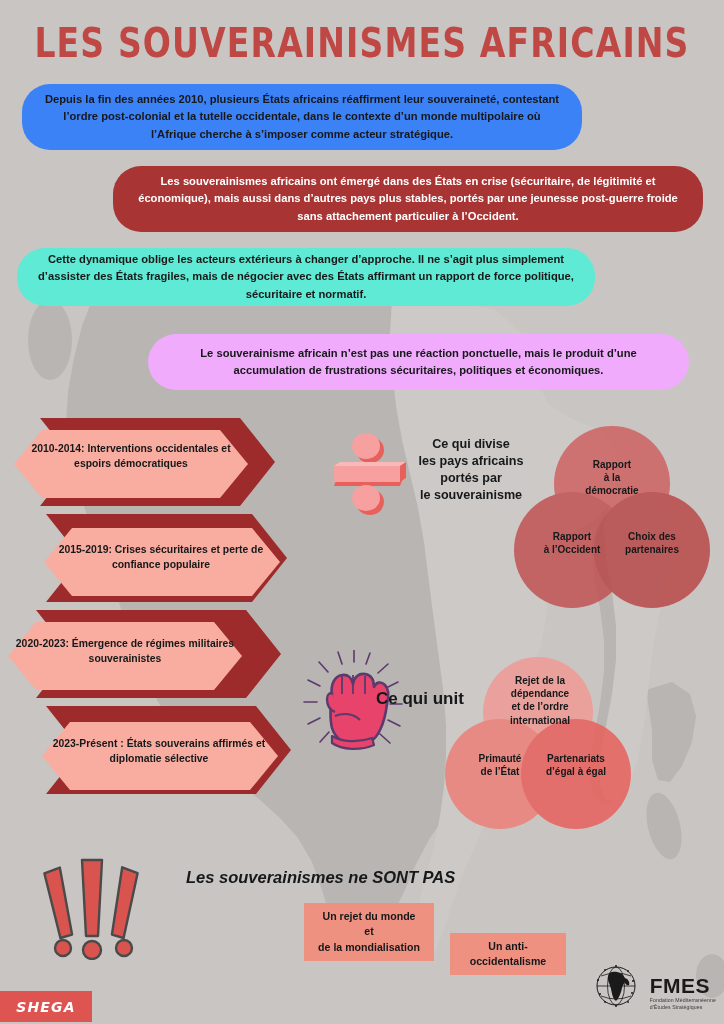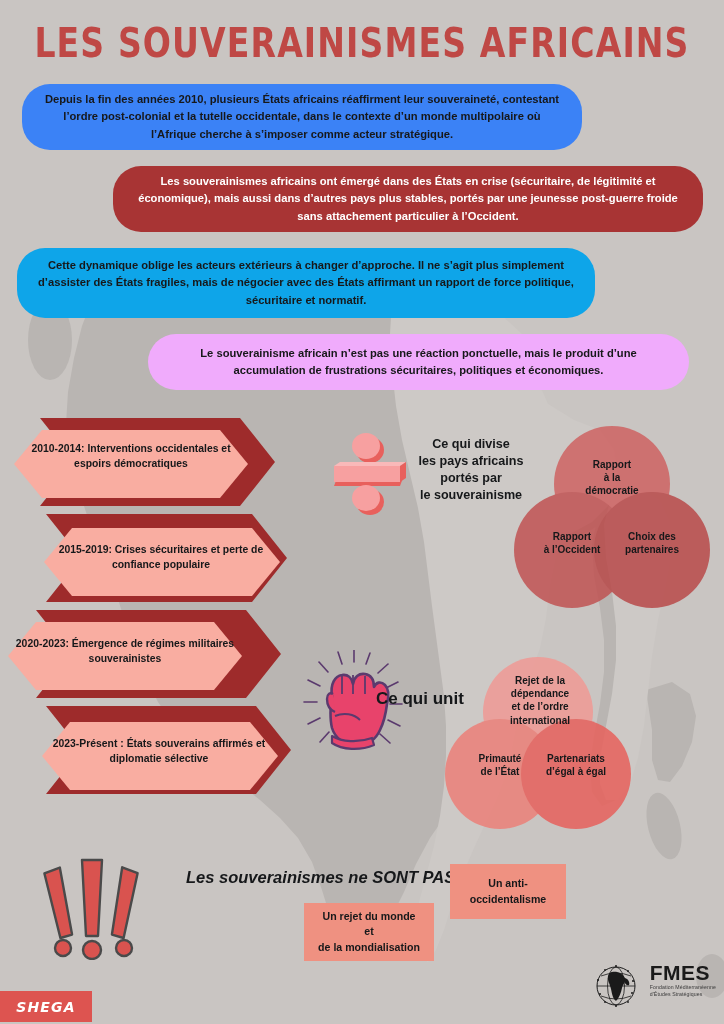--- a/index.html
+++ b/index.html
@@ -112,21 +112,21 @@
     background: #dd5450;
     color: #ffffff;
     display: flex; align-items: center; justify-content: center;
     font-family: "DejaVu Sans", sans-serif;
     font-size: 14px; font-weight: 700; font-style: italic;
     letter-spacing: 1.2px;
     z-index: 7;
   }
 
   
-  #fmes { position: absolute; right: 8px; top: 962px; z-index: 7; display: flex; align-items: flex-start; gap: 10px; }
+  #fmes { position: absolute; right: 8px; top: 962px; z-index: 7; display: flex; align-items: flex-end; gap: 10px; }
   #fmes-text { display: flex; flex-direction: column; line-height: 1; }
   #fmes-name { font-size: 21px; font-weight: 700; color: #1a1a1a; letter-spacing: 0.5px; }
   #fmes-sub1, #fmes-sub2 { font-size: 5.2px; color: #3a3a3a; letter-spacing: 0.1px; margin-top: 2px; }
 </style>
 </head>
 <body>
 
 <div id="poster">
 
   <div id="map-layer">
@@ -183,21 +183,21 @@
   <h1 id="title">LES SOUVERAINISMES AFRICAINS</h1>
 
   <div class="pill" style="left:22px; top:84px; width:560px; height:66px; background:#3b82f6;">
     <span>Depuis la fin des années 2010, plusieurs États africains réaffirment leur souveraineté, contestant l’ordre post-colonial et la tutelle occidentale,  dans le contexte d’un monde multipolaire où l’Afrique cherche à s’imposer comme acteur stratégique.</span>
   </div>
 
   <div class="pill dark" style="left:113px; top:166px; width:590px; height:66px; background:#a83434;">
     <span>Les souverainismes africains ont émergé dans des États en crise (sécuritaire, de légitimité et économique), mais aussi dans d’autres pays plus stables, portés par une jeunesse post-guerre froide sans attachement particulier à l’Occident.</span>
   </div>
 
-  <div class="pill" style="left:17px; top:248px; width:578px; height:70px; background:#0ea5e9;">
+  <div class="pill" style="left:17px; top:248px; width:578px; height:58px; background:#5eead4;">
     <span>Cette dynamique oblige les acteurs extérieurs à changer d’approche. Il ne s’agit plus simplement d’assister des États fragiles, mais de négocier avec des États affirmant un rapport de force politique, sécuritaire et normatif.</span>
   </div>
 
   <div class="pill" style="left:148px; top:334px; width:541px; height:56px; background:#f0abfc;">
     <span>Le souverainisme africain n’est pas une réaction ponctuelle, mais le produit d’une accumulation de frustrations sécuritaires, politiques et économiques.</span>
   </div>
 
   <div id="timeline">
     <svg width="300" height="400" viewBox="0 0 300 400" xmlns="http://www.w3.org/2000/svg">
 
@@ -349,21 +349,21 @@
 
   <div id="not-heading">Les souverainismes ne SONT PAS</div>
 
   <div class="not-card" style="left:304px; top:903px; width:130px; height:58px;">
     <div>
       <div>Un rejet du monde</div>
       <div>et</div>
       <div>de la mondialisation</div>
     </div>
   </div>
-  <div class="not-card" style="left:450px; top:864px; width:116px; height:55px;">
+  <div class="not-card" style="left:450px; top:933px; width:116px; height:42px;">
     <div>
       <div>Un anti-</div>
       <div>occidentalisme</div>
     </div>
   </div>
 
   <div id="shega">
     <span>SHEGA</span>
   </div>
 

